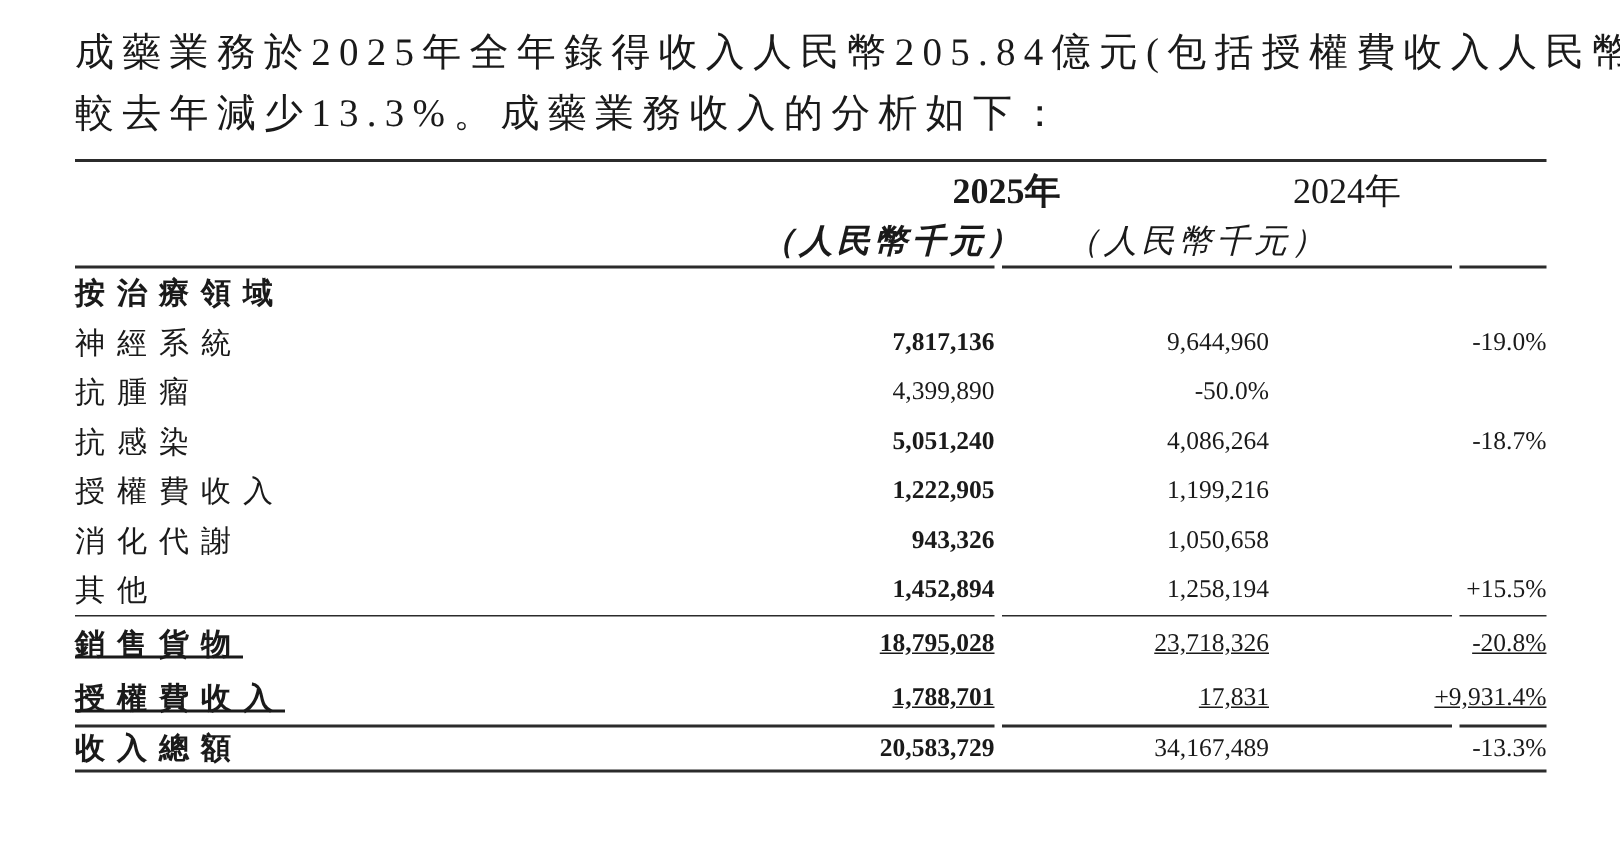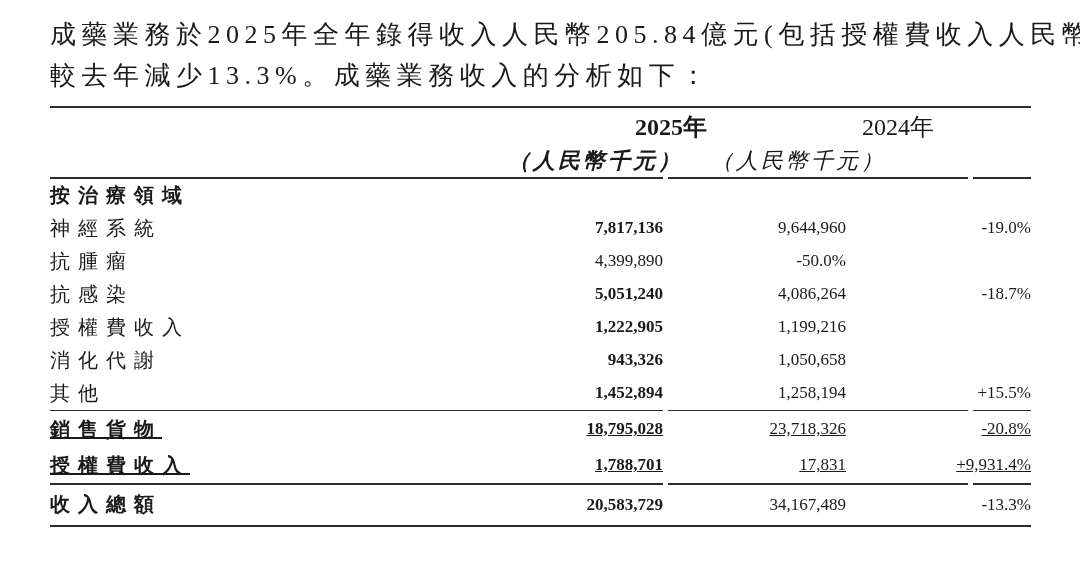--- a/index.html
+++ b/index.html
@@ -31,21 +31,21 @@
   .b       { font-weight:700; }
 
   .hrow1 { height:36px;gap:44px; }
   .hrow1 .year   { font-size:24px; }
   .hrow1 .change { font-size:28px; letter-spacing:6px; }
   .hrow2 { height:33px;gap:20px; }
   .unit  { font-style:italic; font-size:22px; letter-spacing:3px; }
 
   .brow  { height:33px; }
   .strow { height:36px;text-decoration:underline; }
-  .trow  { height:40px; }
+  .trow  { height:28px; }
 
   
   .rule { display:flex; width:981px; }
   .rule .s1 { width:613px; }
   .rule .s2 { width:300px; margin-left:5px; }
   .rule .s3 { width:58px;  margin-left:5px; }
   .rule .seg { background:#2b2b2b; }
   .rule-top    { height:2px;   background:#2b2b2b; }
   .rule-mid    { height:1.5px; }
   .rule-mid .seg { height:1.5px; }

